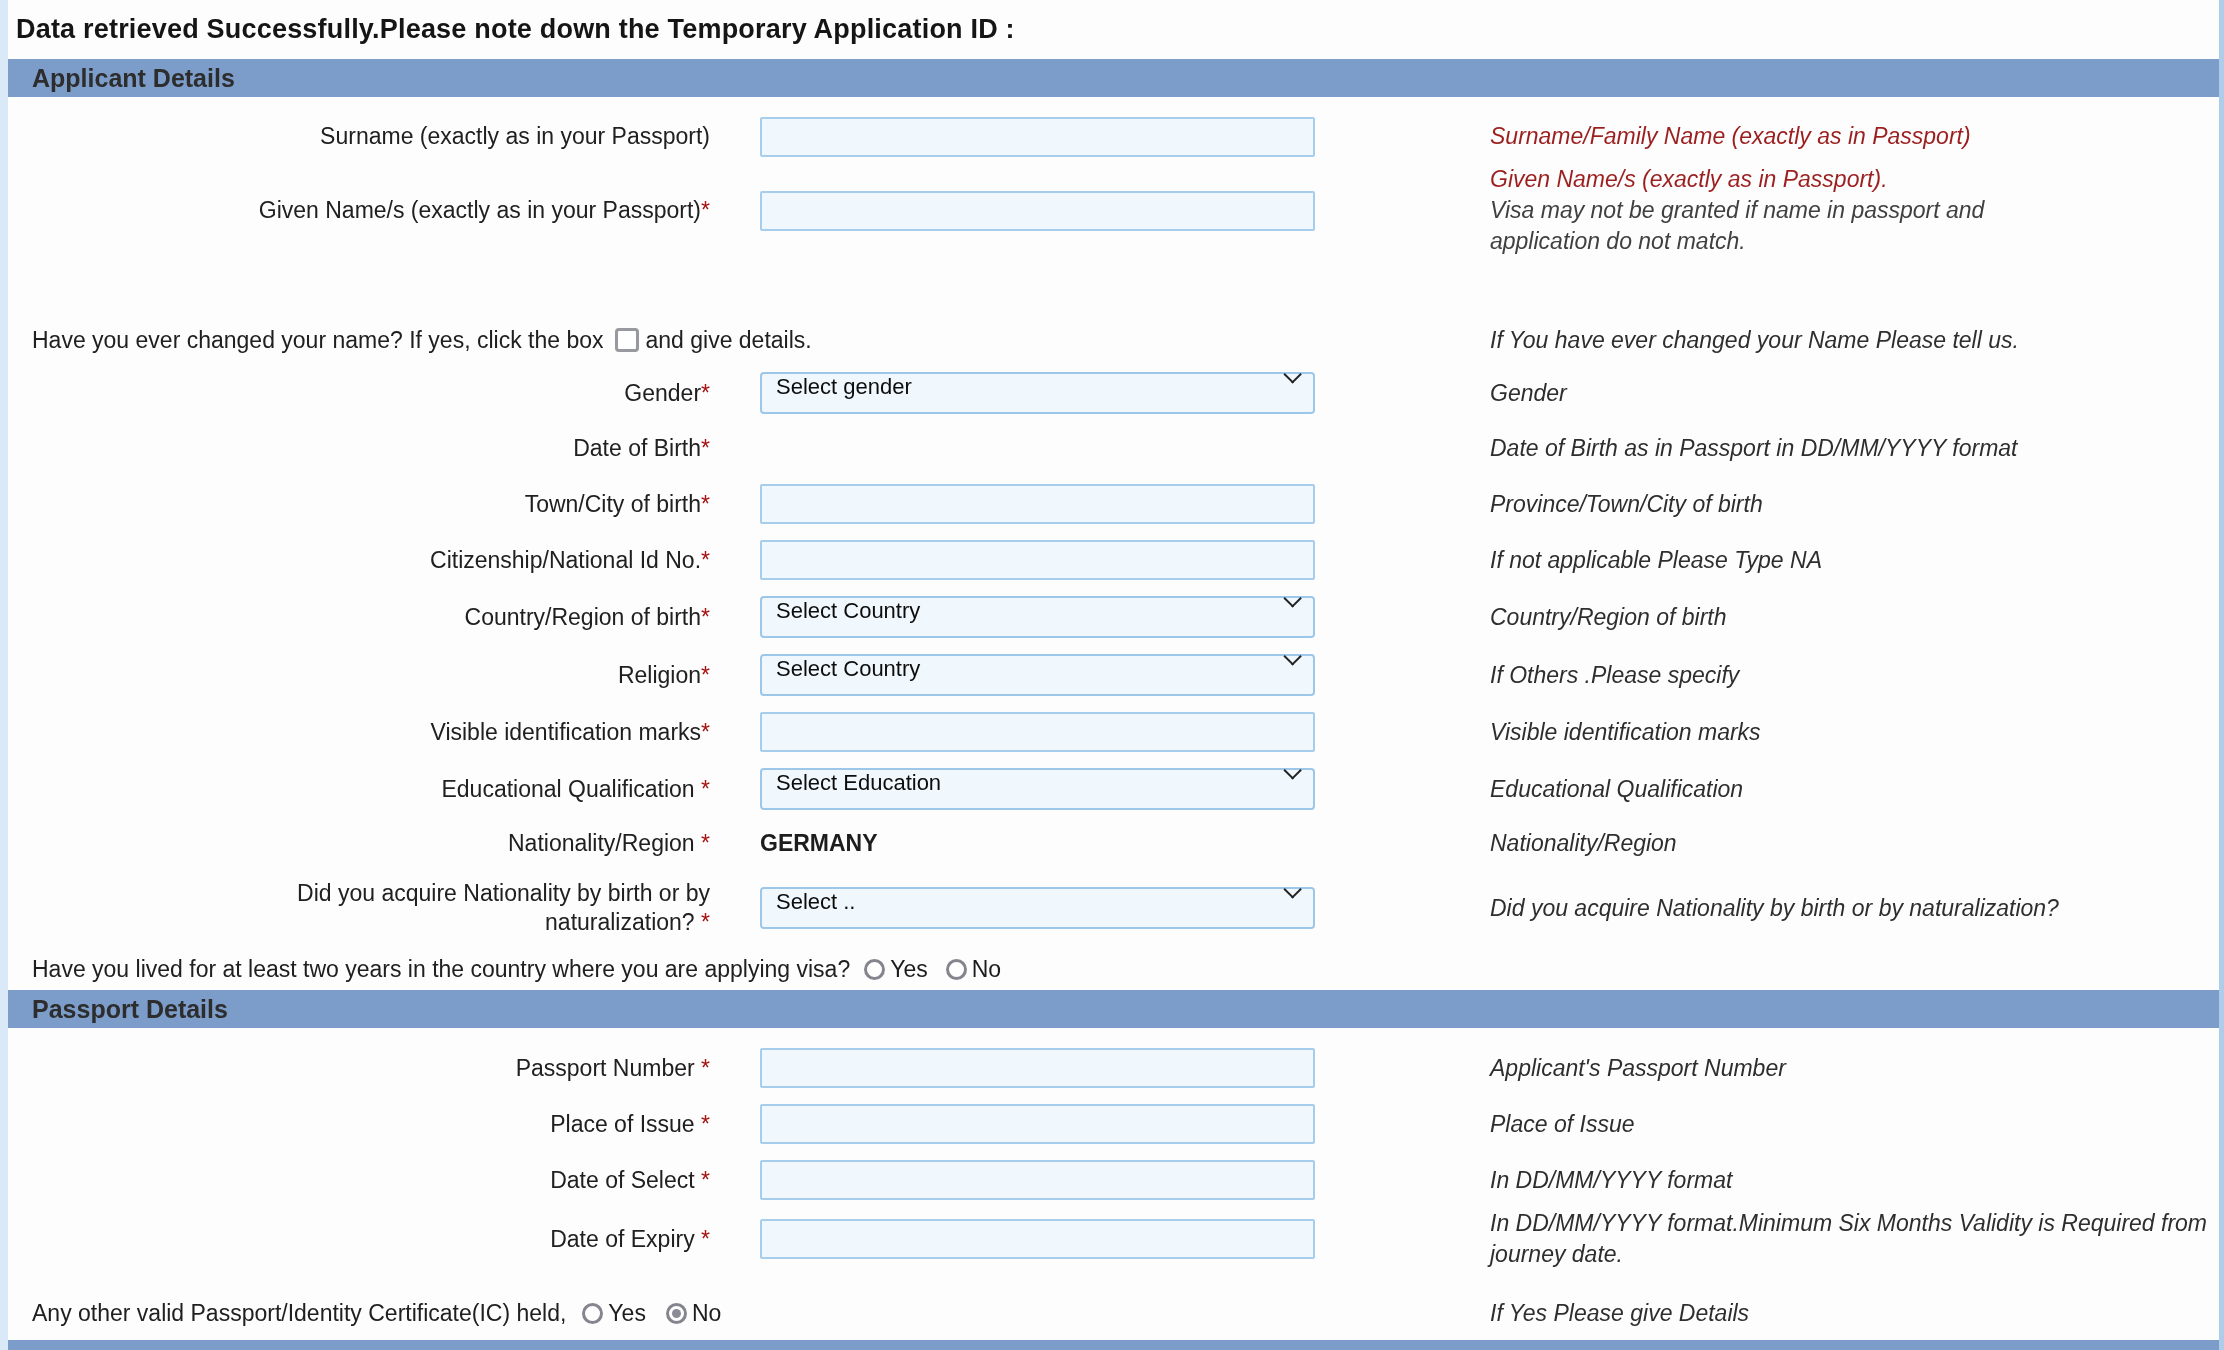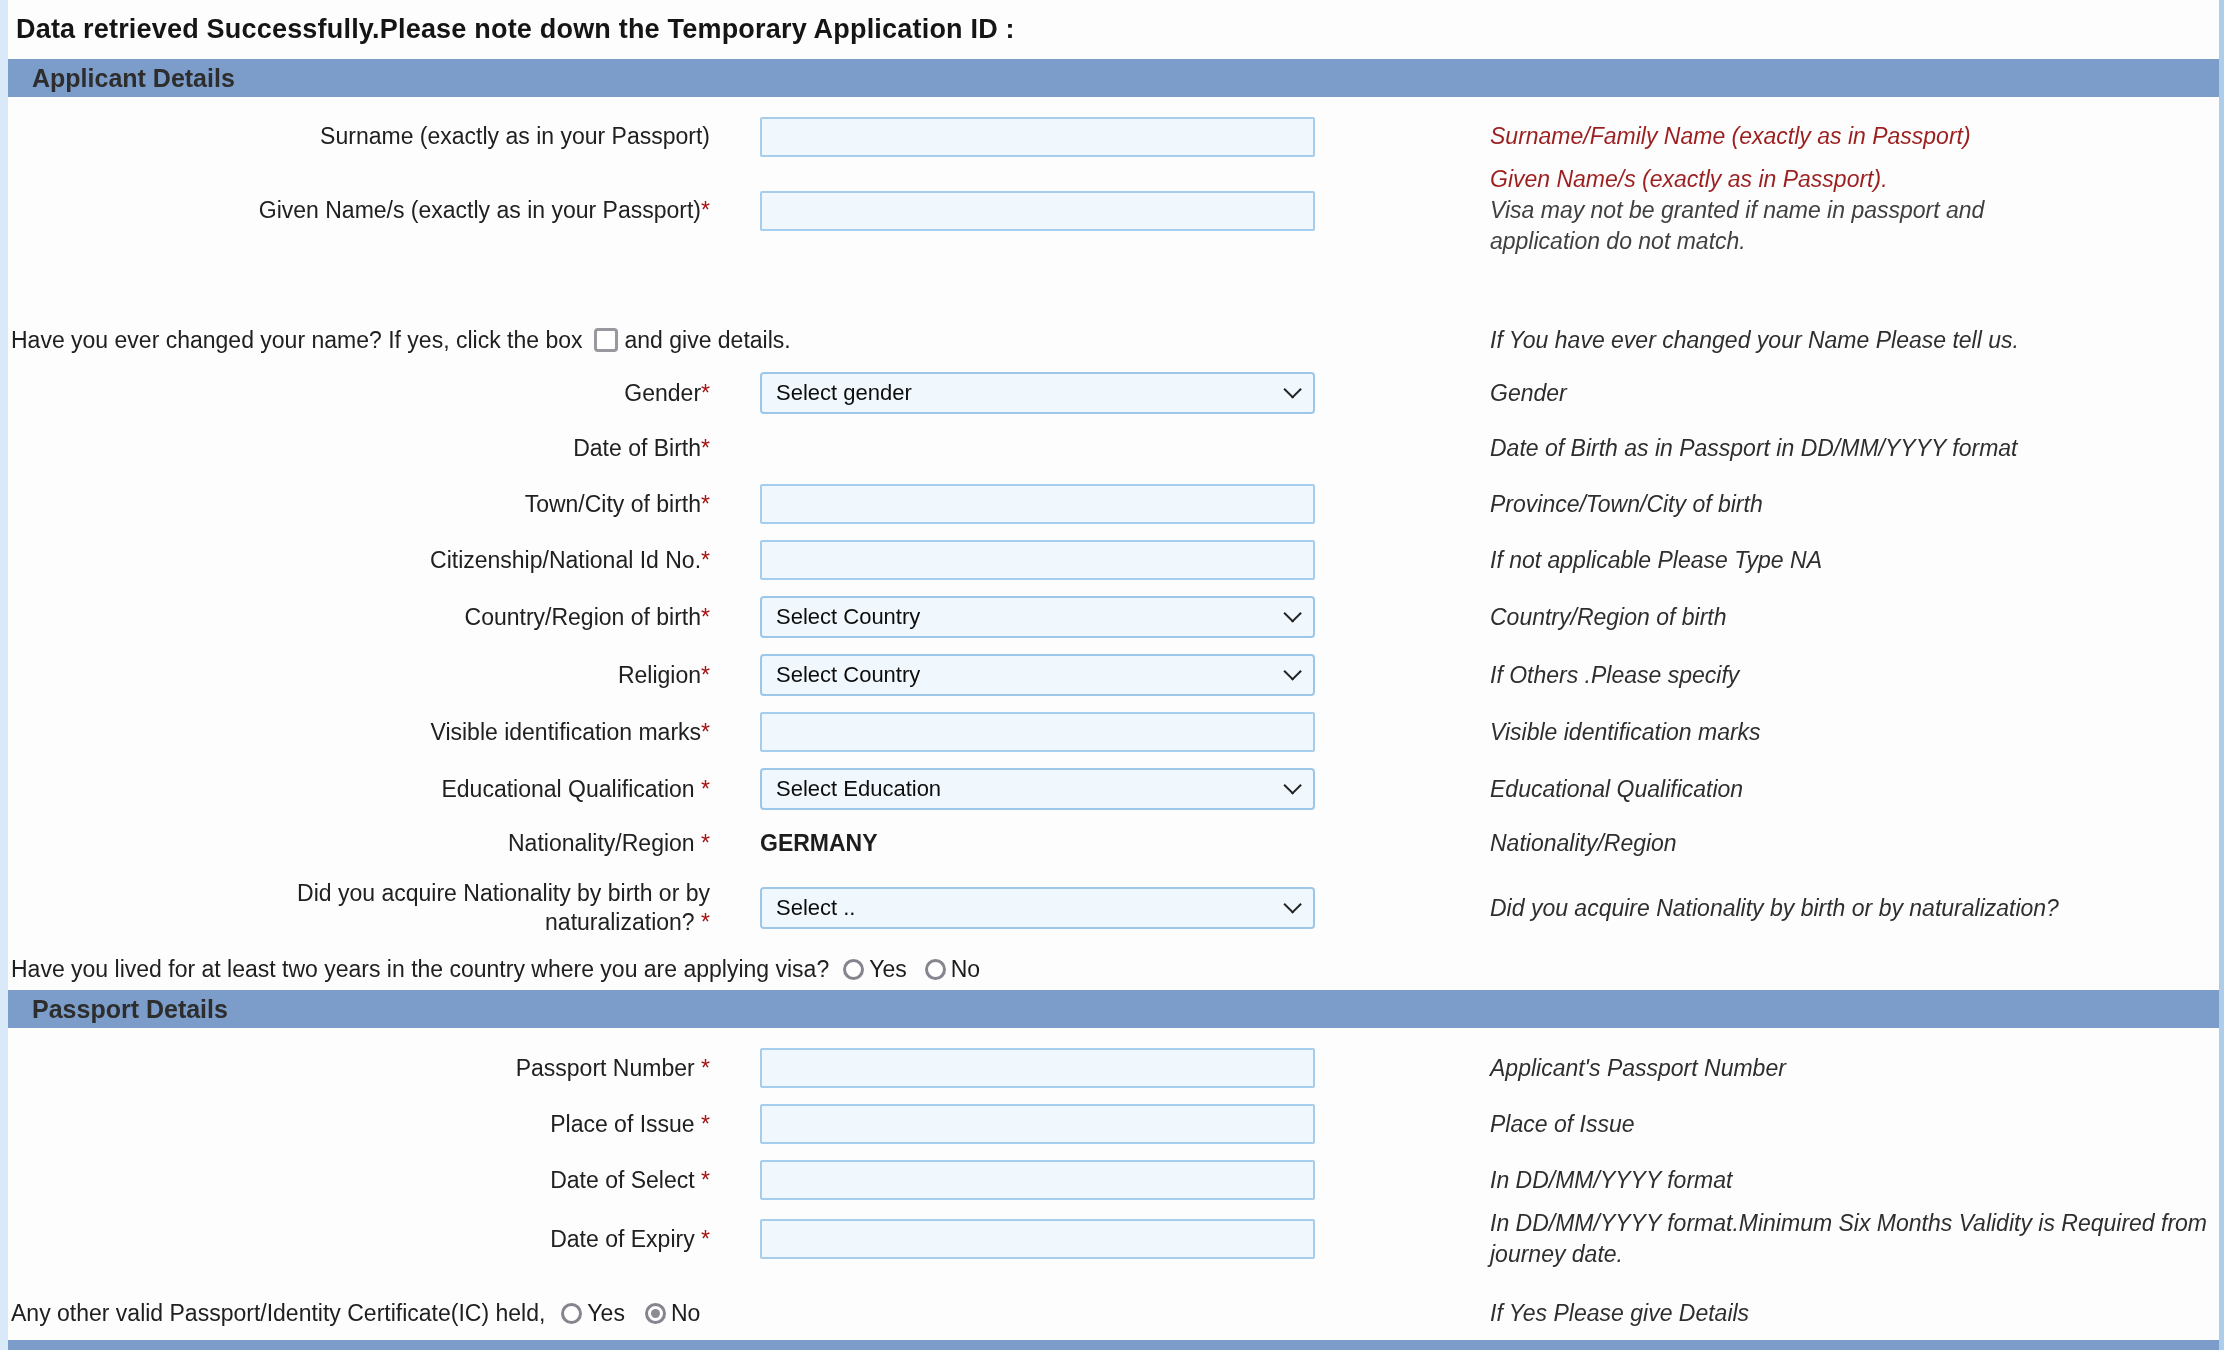--- a/index.html
+++ b/index.html
@@ -29,32 +29,32 @@
   .hint-darkred { color:#9c1f1f; }
   .hint-salmon  { color:#404040; display:block; max-width:600px; }
 
   .txt {
     width:555px; height:40px; background:#f0f8fd; border:2px solid #a7cdec;
     border-radius:2px; font-size:21px; padding:0 12px; color:#222; outline:none;
     font-family:"Liberation Sans","DejaVu Sans",sans-serif;
   }
   .select {
     width:555px; height:42px; background:#f0f8fd; border:2px solid #9dc7e9;
-    border-radius:4px; display:flex; align-items:center; justify-content:space-between;
+    border-radius:4px; display:flex; align-items:flex-start; justify-content:space-between;
     padding:0 16px 0 14px; cursor:default;
   }
   .select .select-text { font-size:22px; color:#0d0d0d; }
   .chev {
     width:13px; height:13px; border-right:2.5px solid #222; border-bottom:2.5px solid #222;
     transform:rotate(45deg) translateY(-3px); margin-top:-4px;
   }
   .static-val { font-size:23px; font-weight:bold; color:#1d1d1d; }
 
   .qrow { display:flex; align-items:center; }
-  .qleft { flex:0 0 1307px; display:flex; align-items:center; padding-left:3px; font-size:23px; color:#202020; }
+  .qleft { flex:0 0 1307px; display:flex; align-items:center; padding-left:24px; font-size:23px; color:#202020; }
   .qrow .hint { margin-left:175px; }
 
   .checkbox {
     width:24px; height:24px; border:3px solid #98989f; border-radius:4px;
     background:#fff; display:inline-block; margin-left:12px; margin-right:6px;
   }
   .radio {
     width:21px; height:21px; border:3px solid #85858f; border-radius:50%;
     background:#fff; display:inline-flex; align-items:center; justify-content:center;
     flex:0 0 auto;

